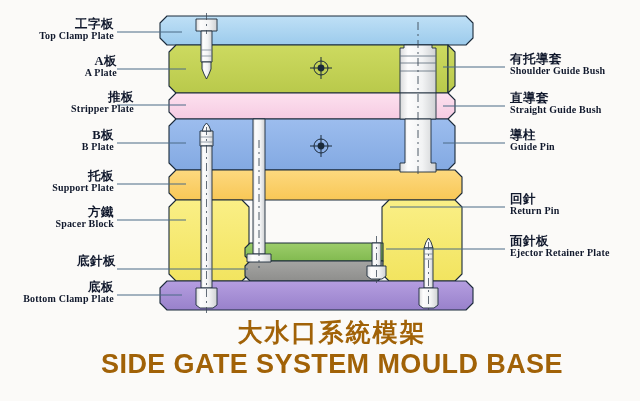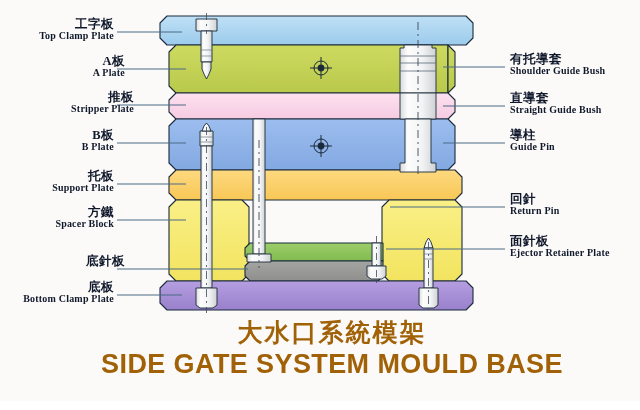--- a/index.html
+++ b/index.html
@@ -207,21 +207,21 @@
       <line x1="390" y1="207" x2="505" y2="207"></line>
       <line x1="386" y1="249" x2="505" y2="249"></line>
     </g>
   </svg>
 
   <div class="lbl right-al" style="left:0;top:18px;width:114px;">
     <span class="cn">工字板</span>
     <span class="en">Top Clamp Plate</span>
   </div>
 
-  <div class="lbl right-al" style="left:11px;top:55px;width:114px;">
+  <div class="lbl right-al" style="left:3px;top:55px;width:114px;">
     <span class="cn">A板</span>
     <span class="en">A Plate</span>
   </div>
 
   <div class="lbl right-al" style="left:0;top:91px;width:114px;margin-left:20px;">
     <span class="cn">推板</span>
     <span class="en">Stripper Plate</span>
   </div>
 
   <div class="lbl right-al" style="left:0;top:129px;width:114px;">
@@ -232,21 +232,21 @@
   <div class="lbl right-al" style="left:0;top:206px;width:114px;">
     <span class="cn">方鐵</span>
     <span class="en">Spacer Block</span>
   </div>
 
   <div class="lbl right-al" style="left:0;top:170px;width:114px;">
     <span class="cn">托板</span>
     <span class="en">Support Plate</span>
   </div>
 
-  <div class="lbl right-al" style="left:11px;top:255px;width:114px;">
+  <div class="lbl right-al" style="left:2px;top:255px;width:114px;">
     <span class="cn">底針板</span>
   </div>
 
   <div class="lbl right-al" style="left:0;top:281px;width:114px;">
     <span class="cn">底板</span>
     <span class="en">Bottom Clamp Plate</span>
   </div>
 
   <div class="lbl left-al" style="left:510px;top:92px;">
     <span class="cn">直導套</span>

